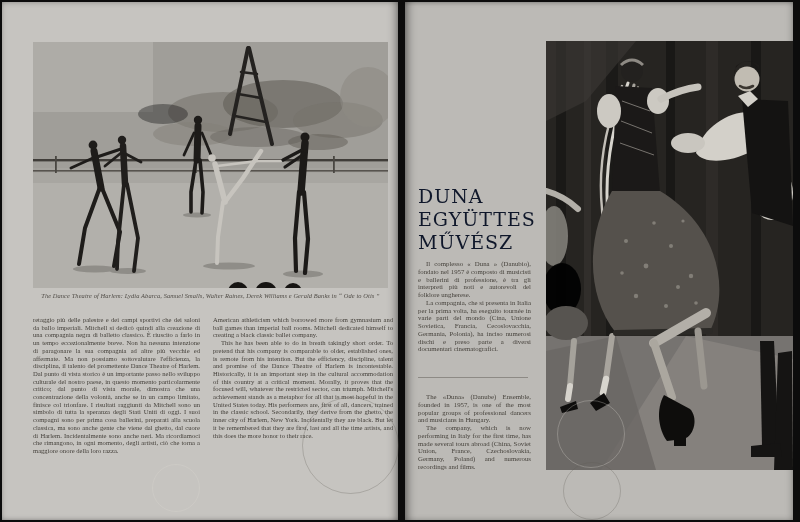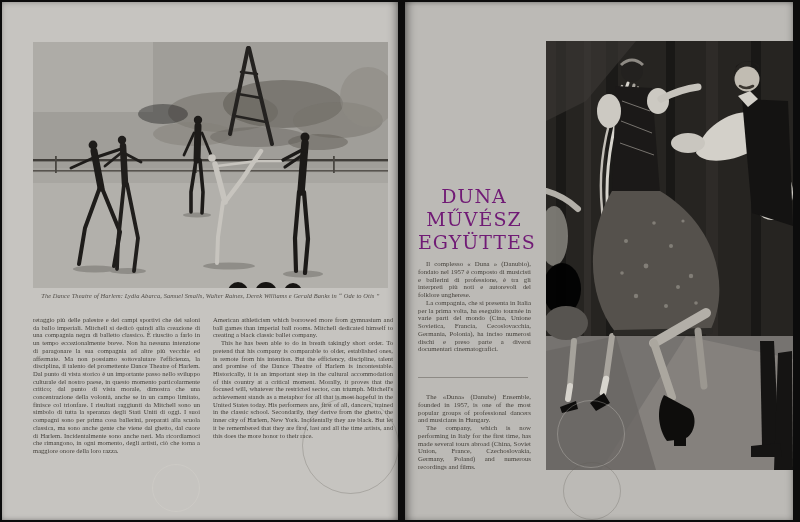--- a/index.html
+++ b/index.html
@@ -15,22 +15,22 @@
   .photo-left{left:31px;top:40px;width:355px;height:246px;}
   .photo-right{left:141px;top:39px;width:247px;height:429px;}
   .caption{position:absolute;left:31px;top:290px;width:355px;text-align:center;
     font-style:italic;font-size:6.4px;line-height:8px;color:#4e4a44;letter-spacing:.1px;}
   .columns{position:absolute;left:31px;top:314px;display:flex;}
   .col{color:#45413b;font-size:6.6px;line-height:7.7px;text-align:justify;}
   .col-it{width:167px;margin-right:13px;}
   .col-en{width:180px;}
   .col p{margin:0;}
   .p-indent{text-indent:8px;}
-  .rp-title{position:absolute;left:13px;top:183px;width:112px;text-align:center;
-    font-family:"DejaVu Serif","Liberation Serif",serif;color:#701a75;
+  .rp-title{position:absolute;left:13px;top:183px;width:112px;text-align:left;
+    font-family:"DejaVu Serif","Liberation Serif",serif;color:#0f172a;
     font-size:19px;line-height:23px;letter-spacing:1px;font-weight:500;}
   .rp-title span{display:block;}
   .rp-par{position:absolute;left:13px;width:113px;color:#46423c;font-size:6.8px;
     line-height:7.75px;text-align:justify;}
   .rp-it{top:258px;}
   .rp-en{top:391px;}
   .rp-par p{margin:0;text-indent:8px;}
   .rp-rule{position:absolute;left:13px;top:375px;width:110px;height:1px;background:#8d8a85;border:none;margin:0;}
   .ring{position:absolute;border-radius:50%;border:1px solid rgba(95,90,82,.28);}
   .ring.lt{border-color:rgba(220,216,208,.30);}
@@ -152,22 +152,22 @@
     </div>
 
     <div class="ring" style="left:300px;top:395px;width:95px;height:95px;"></div>
     <div class="ring lt" style="left:150px;top:462px;width:46px;height:46px;"></div>
   </div>
 
   <div class="page page-right">
 
     <h1 class="rp-title" style="margin:0">
       <span>DUNA</span>
+      <span>EGYÜTTES</span>
       <span>MŰVÉSZ</span>
-      <span>EGYÜTTES</span>
     </h1>
 
     <div class="rp-par rp-it">
       <p>Il complesso « Duna » (Danubio), fondato nel 1957 è composto di musicisti e ballerini di professione, è tra gli interpreti più noti e autorevoli del folklore ungherese.</p>
       <p>La compagnia, che si presenta in Italia per la prima volta, ha eseguito tournée in varie parti del mondo (Cina, Unione Sovietica, Francia, Cecoslovacchia, Germania, Polonia), ha inciso numerosi dischi e preso parte a diversi documentari cinematografici.</p>
     </div>
 
     <hr class="rp-rule">
 
     <div class="rp-par rp-en">

